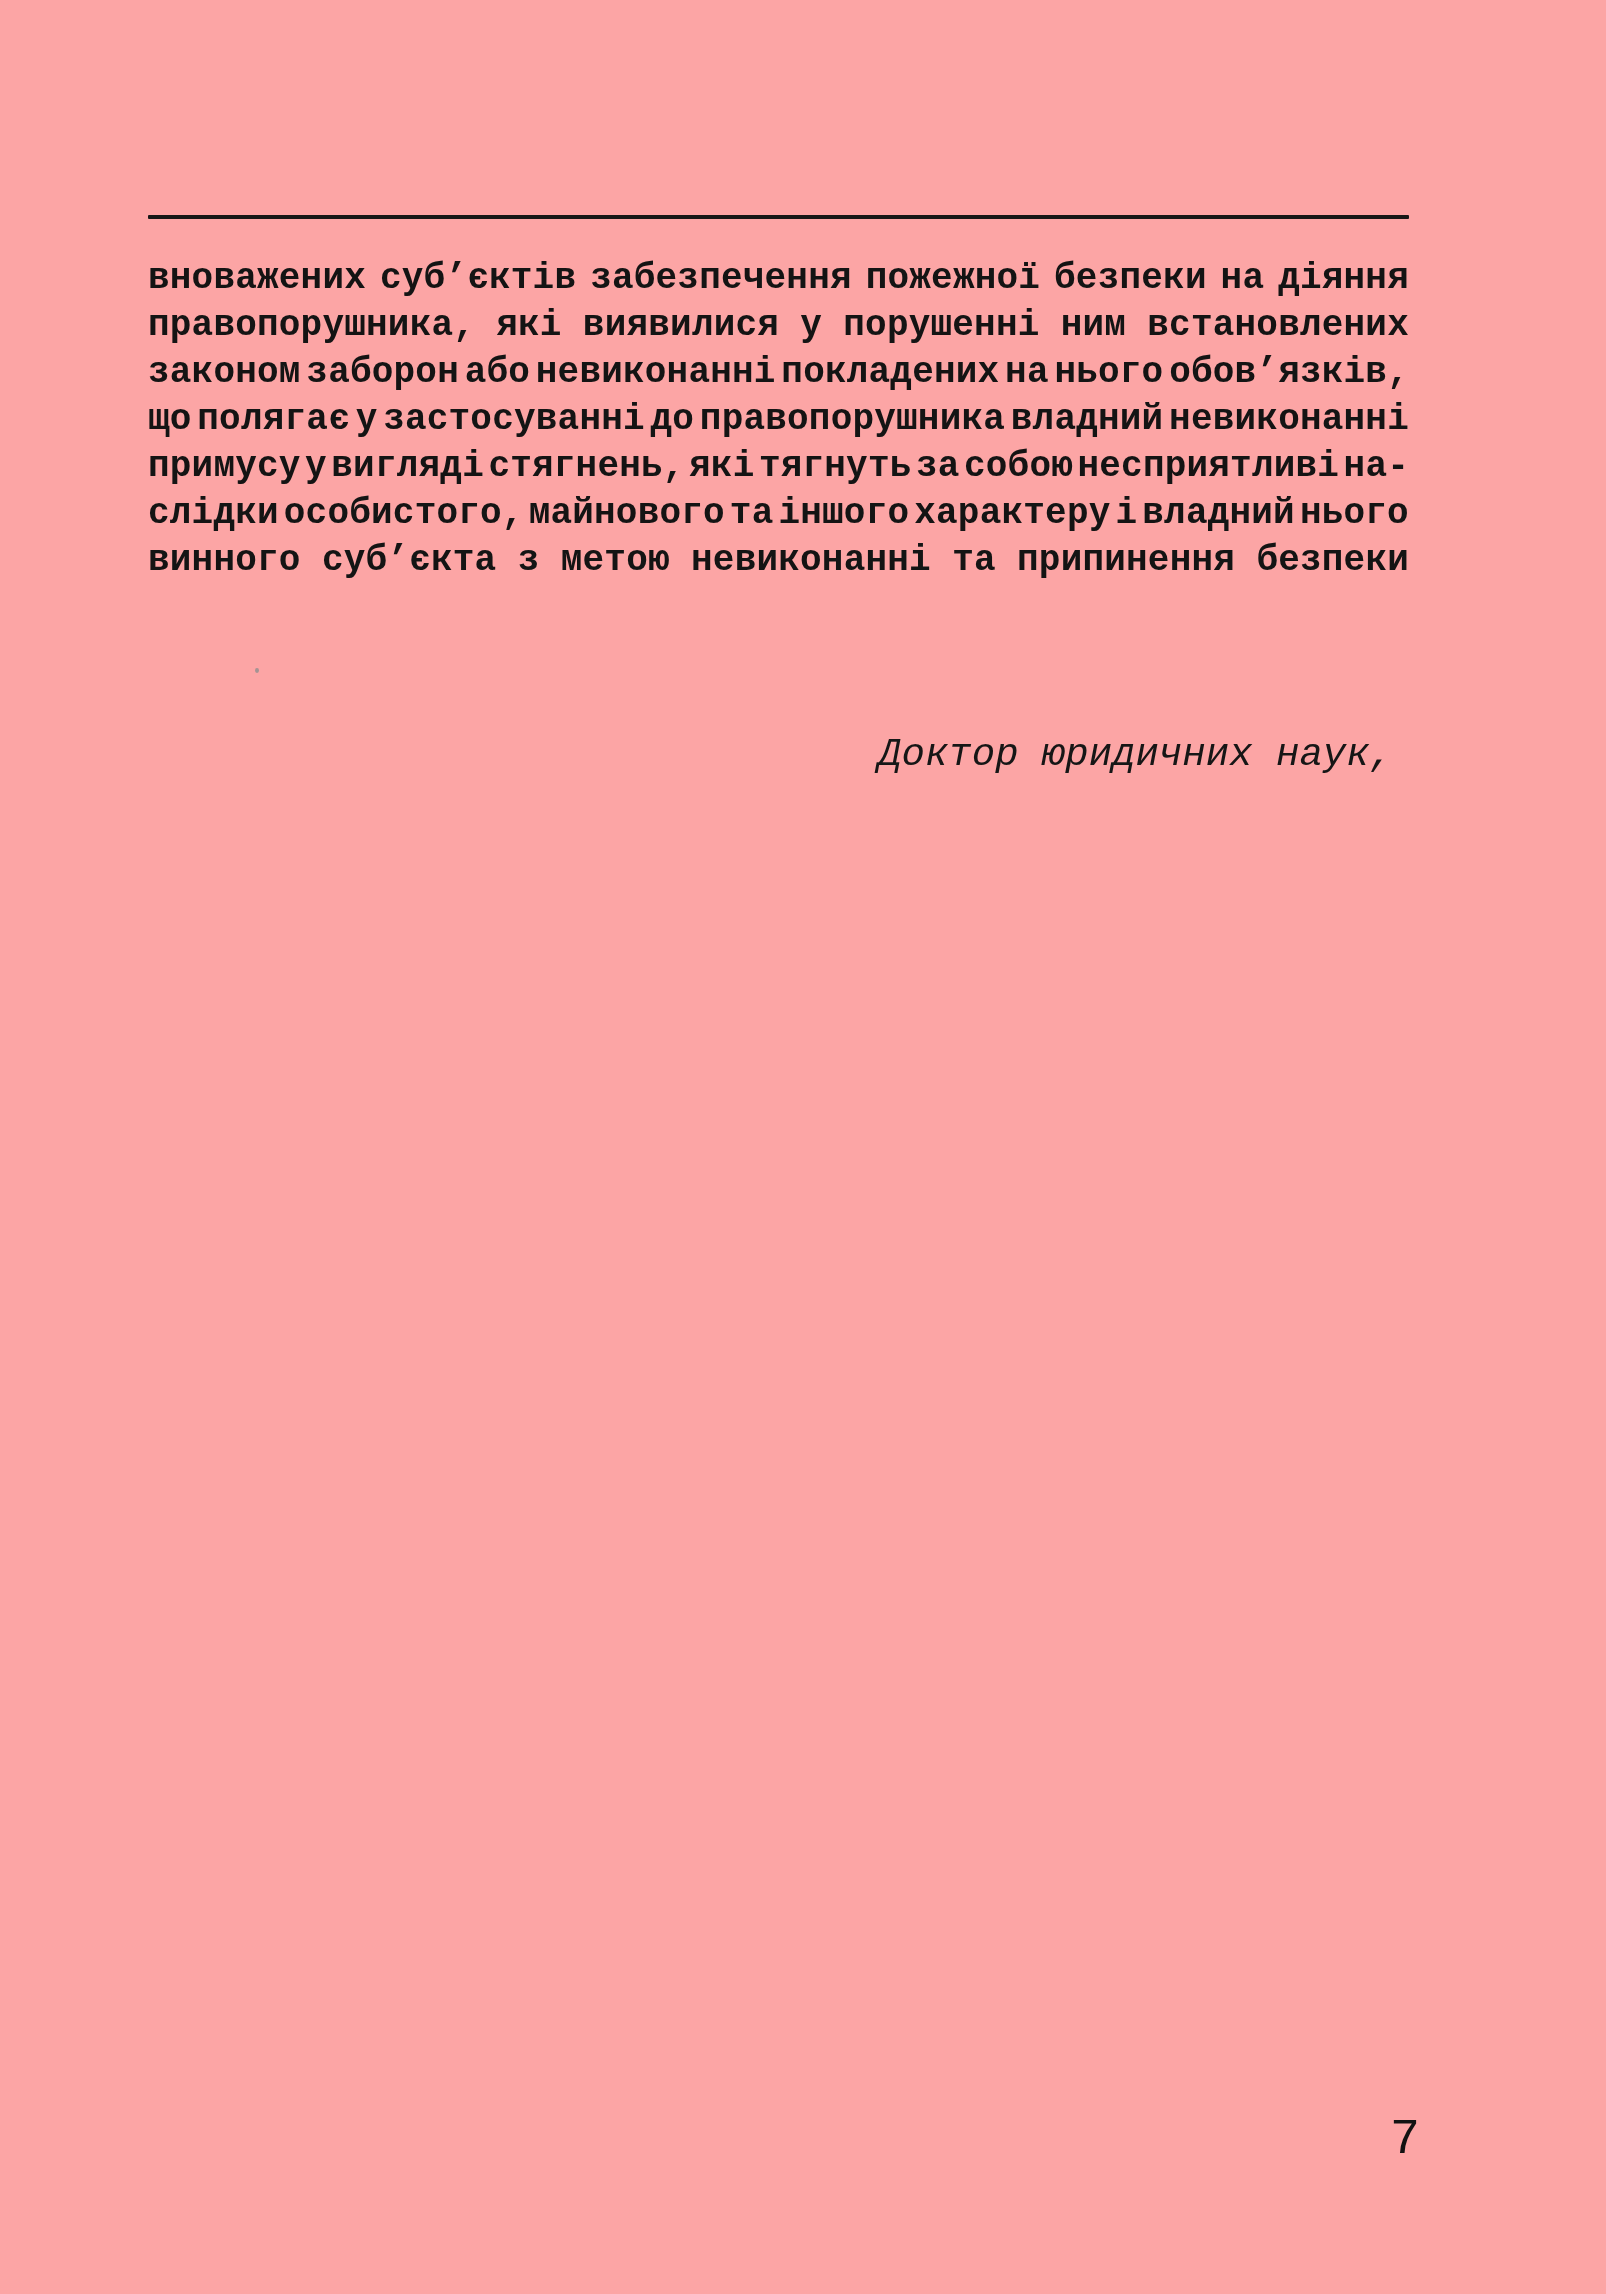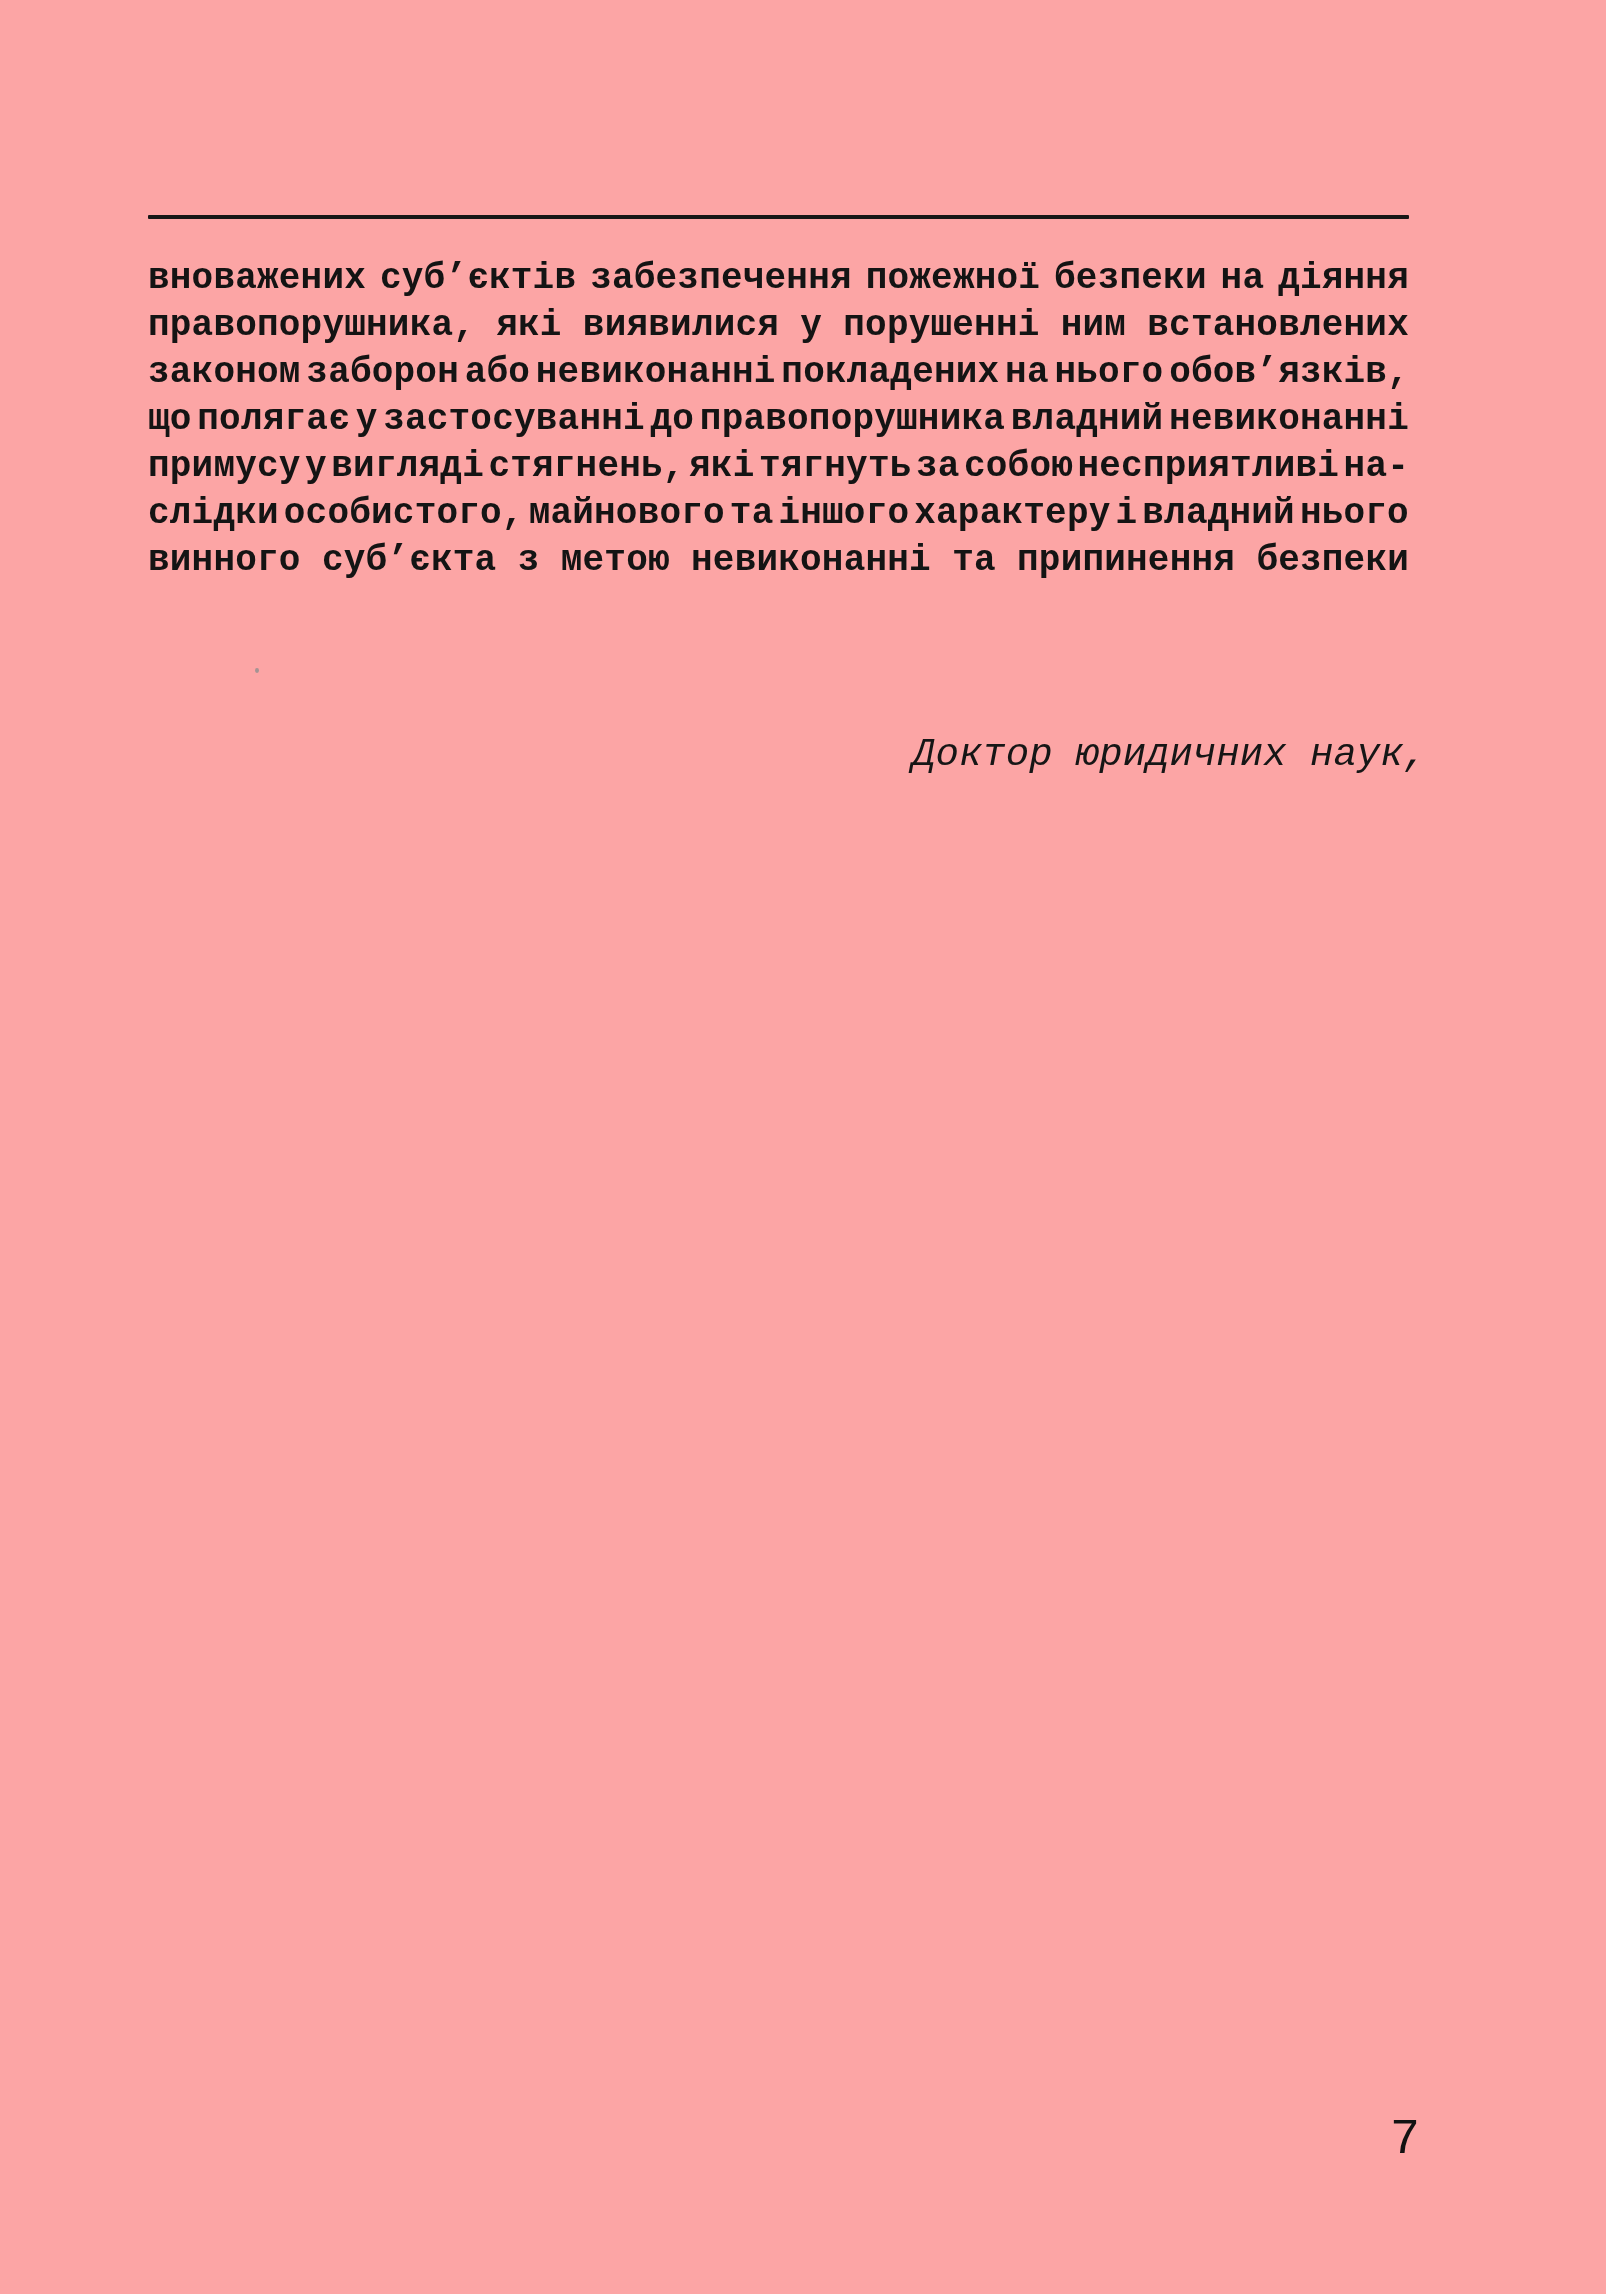--- a/index.html
+++ b/index.html
@@ -40,21 +40,21 @@
     justify-content: space-between;
     white-space: nowrap;
   }
   .jline span { display: inline-block; }
   .lline {
     text-align: left;
     white-space: nowrap;
   }
   .attribution {
     position: absolute;
-    right: 180px;
+    right: 214px;
     top: 730px;
     text-align: right;
     font-style: italic;
     font-weight: normal;
     font-size: 39px;
     line-height: 50px;
     color: #161616;
   }
   .page-number {
     position: absolute;

